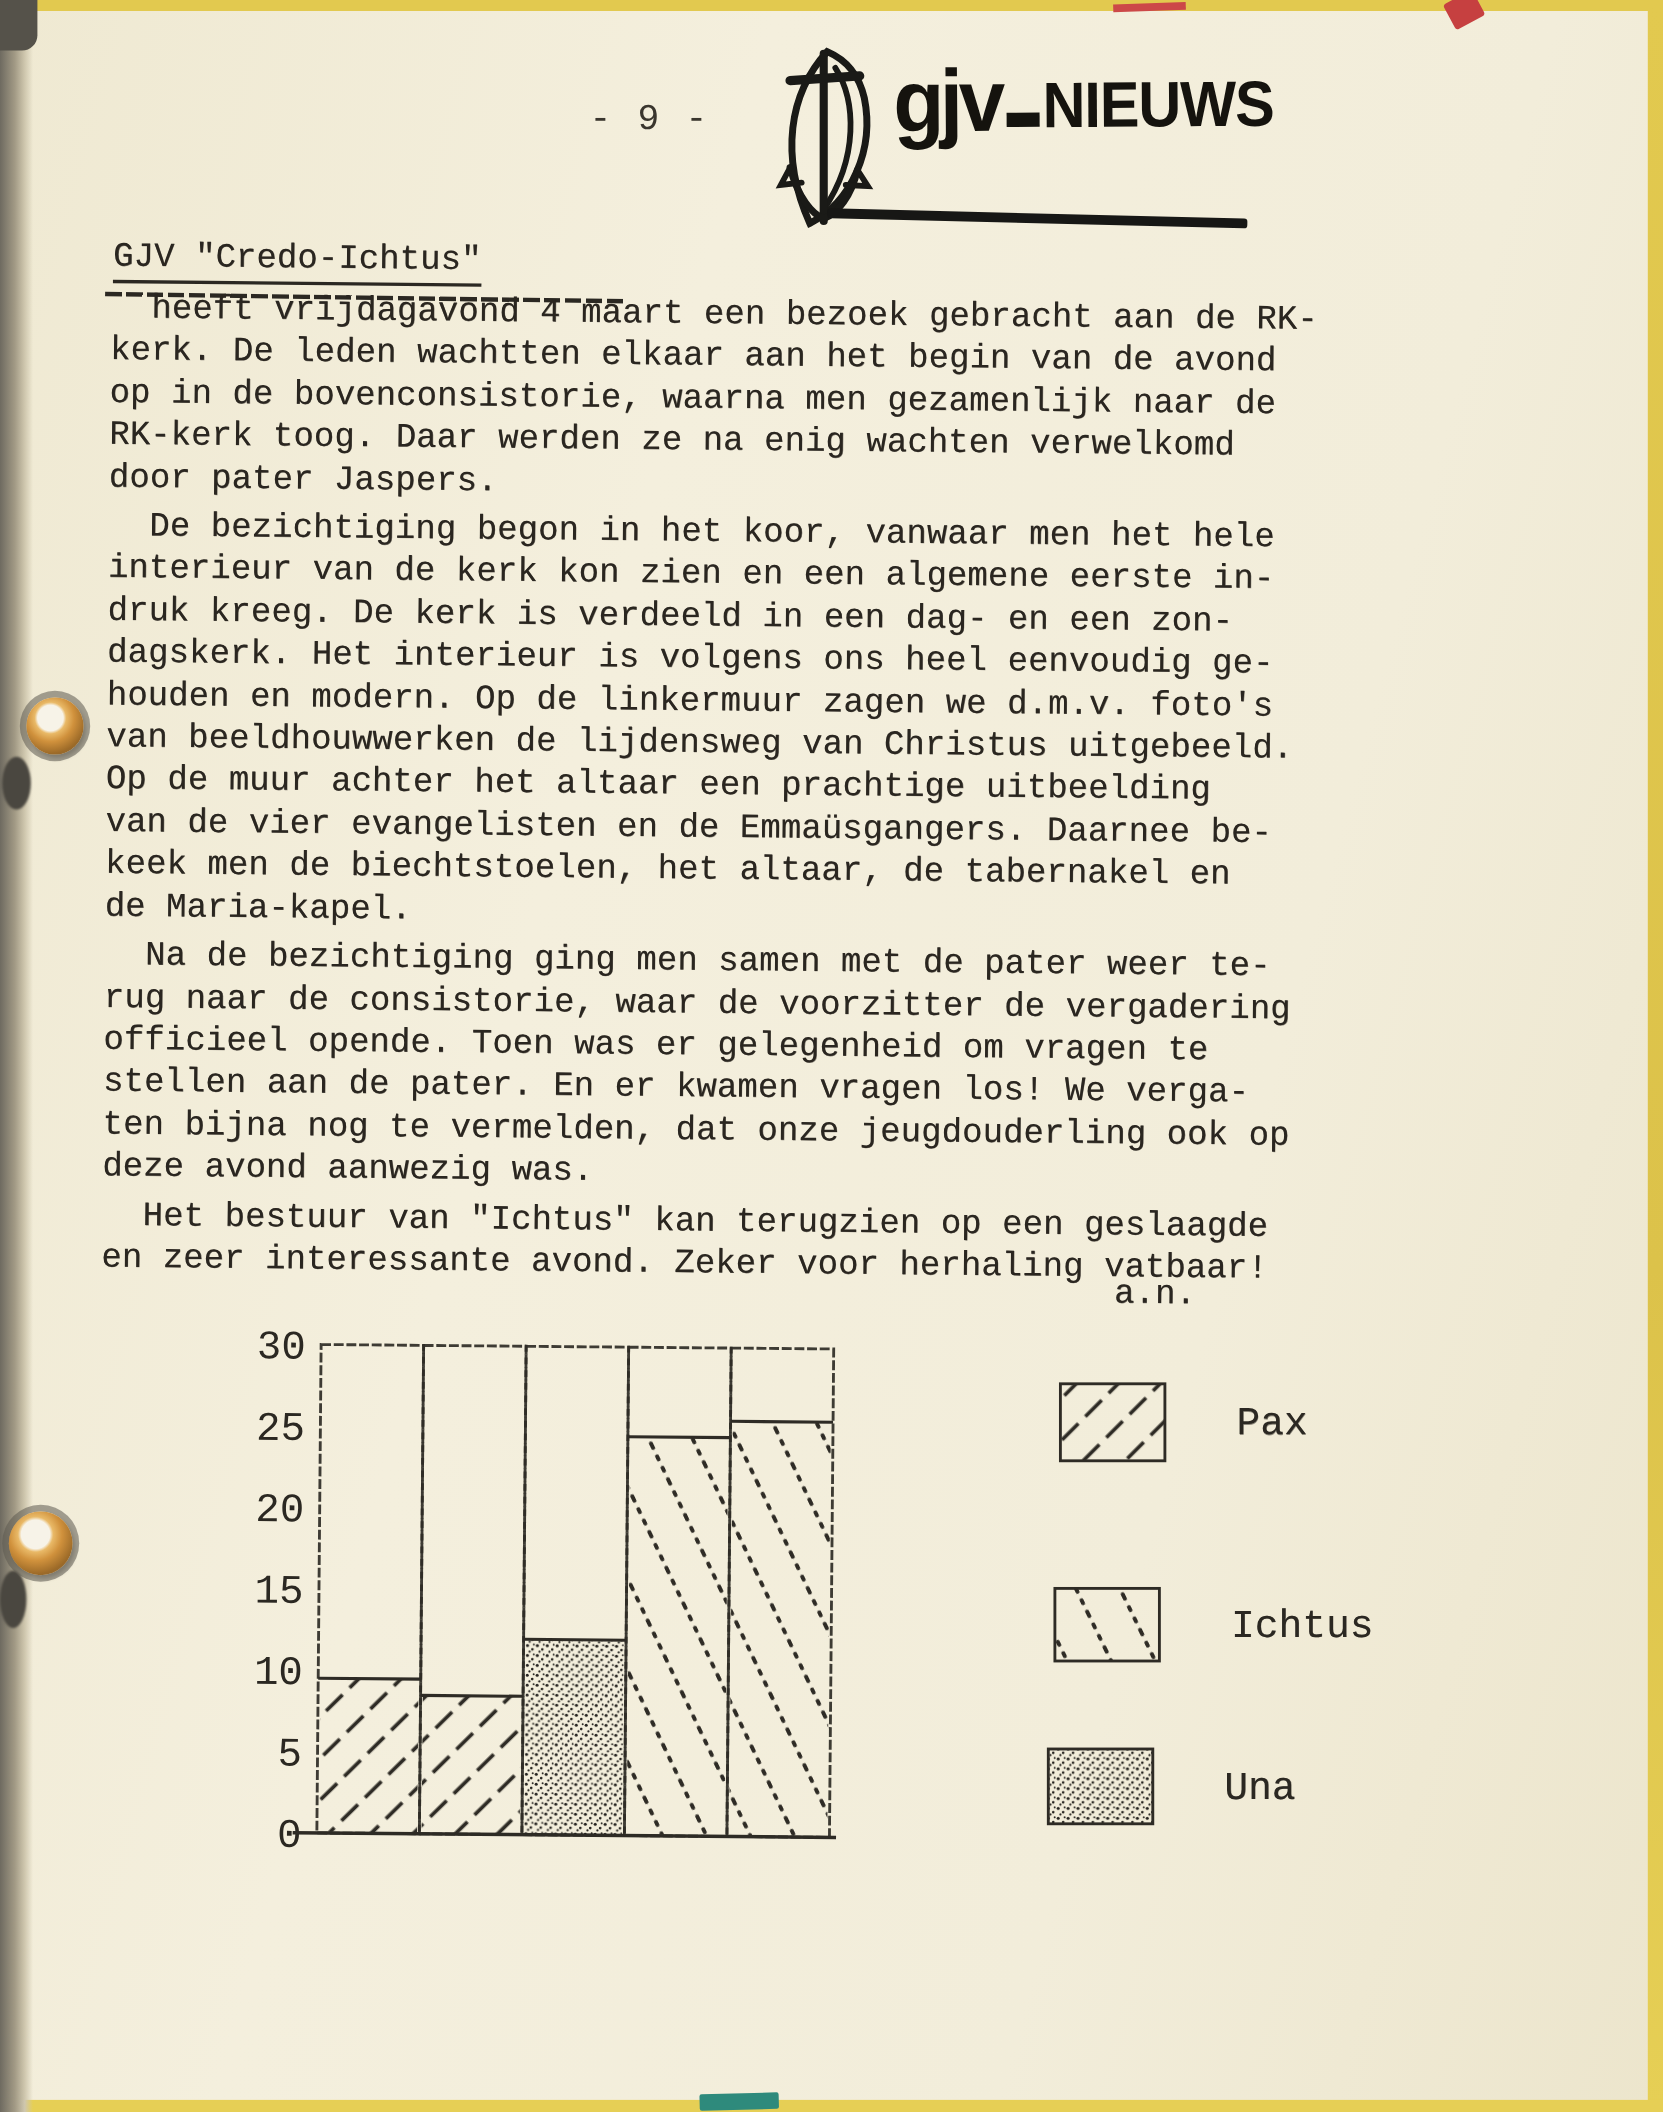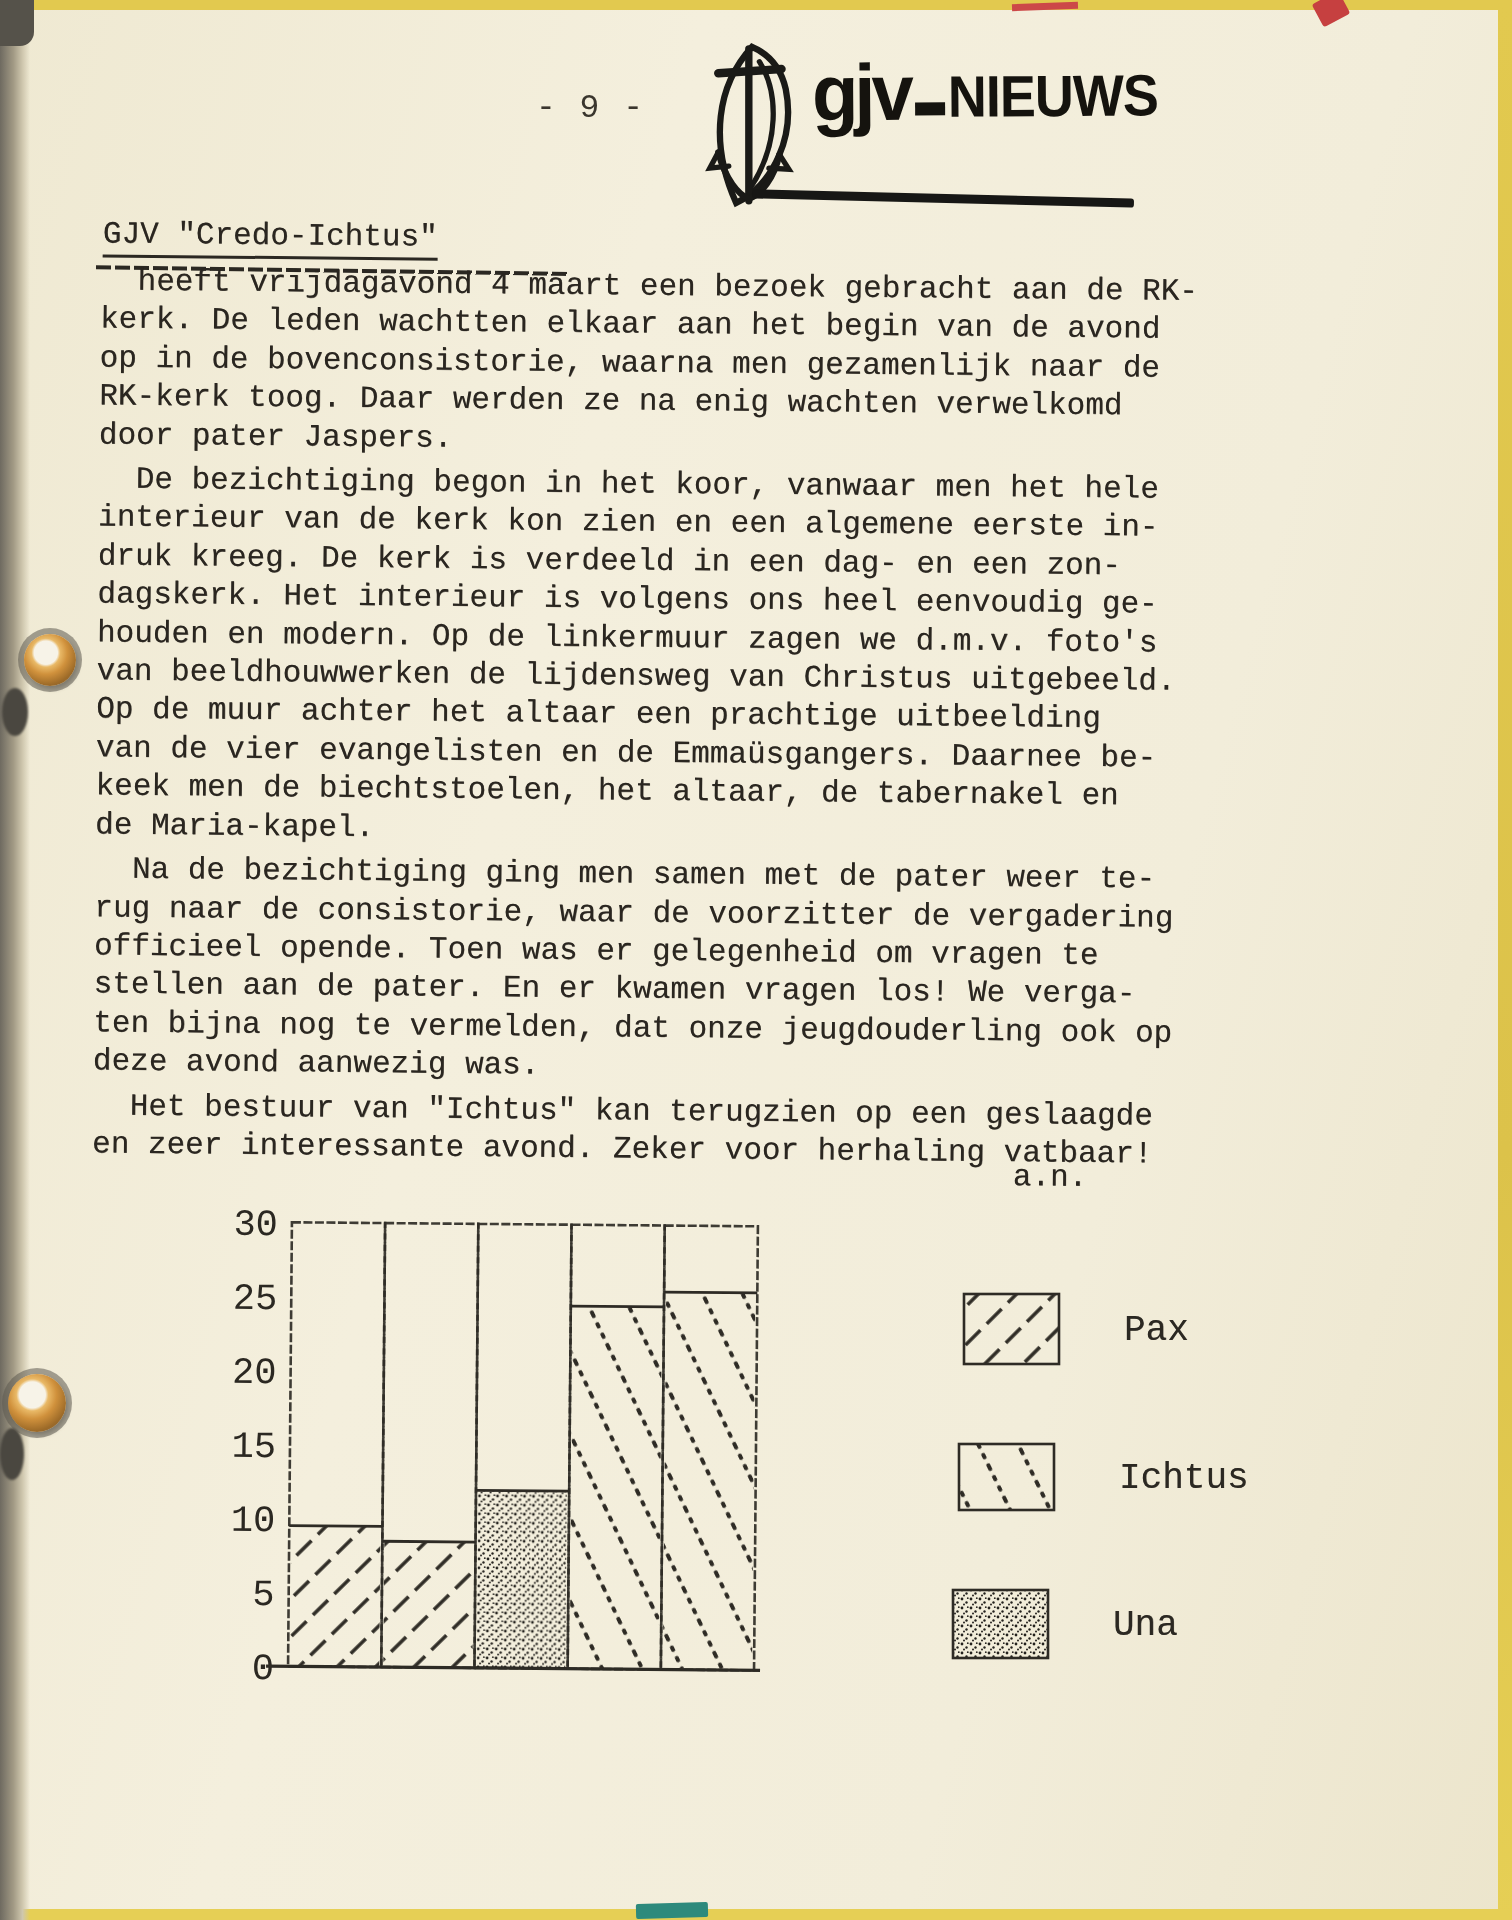--- a/index.html
+++ b/index.html
@@ -49,21 +49,21 @@
   .para + .para{margin-top:6px;}
   .signature{position:absolute;left:1022px;top:1150px;font-size:31px;text-align:right;}
 
   
   .chart-wrap{position:absolute;left:190px;top:1188px;width:600px;height:512px;transform:rotate(0.5deg);}
   .ytick{font-family:"Liberation Mono","DejaVu Sans Mono",monospace;font-size:37px;fill:#2b2822;}
   .col-outline{fill:none;stroke:#2e2b25;stroke-width:2.6;stroke-dasharray:9 2.5;opacity:.92;}
   .axis{stroke:#2e2b25;stroke-width:3.2;}
   .bar-top{stroke:#2e2b25;stroke-width:2.8;}
   .legend-row{position:absolute;display:flex;align-items:center;}
-  .legend-row-pax{left:962px;top:1292px;justify-content:center;}
+  .legend-row-pax{left:962px;top:1256px;justify-content:center;}
   .legend-row-ichtus{left:957px;top:1442px;}
   .legend-row-una{left:951px;top:1588px;}
   .legend-swatch{display:block;}
   .legend-swatch rect{stroke:#2e2b25;stroke-width:2.6;}
   .legend-label{font-size:36px;color:#2b2822;margin-left:62px;text-shadow:0.3px 0.3px 0.5px rgba(40,35,30,.5);}
 </style>
 </head>
 <body>
 
 <svg width="0" height="0" style="position:absolute" aria-hidden="true">

